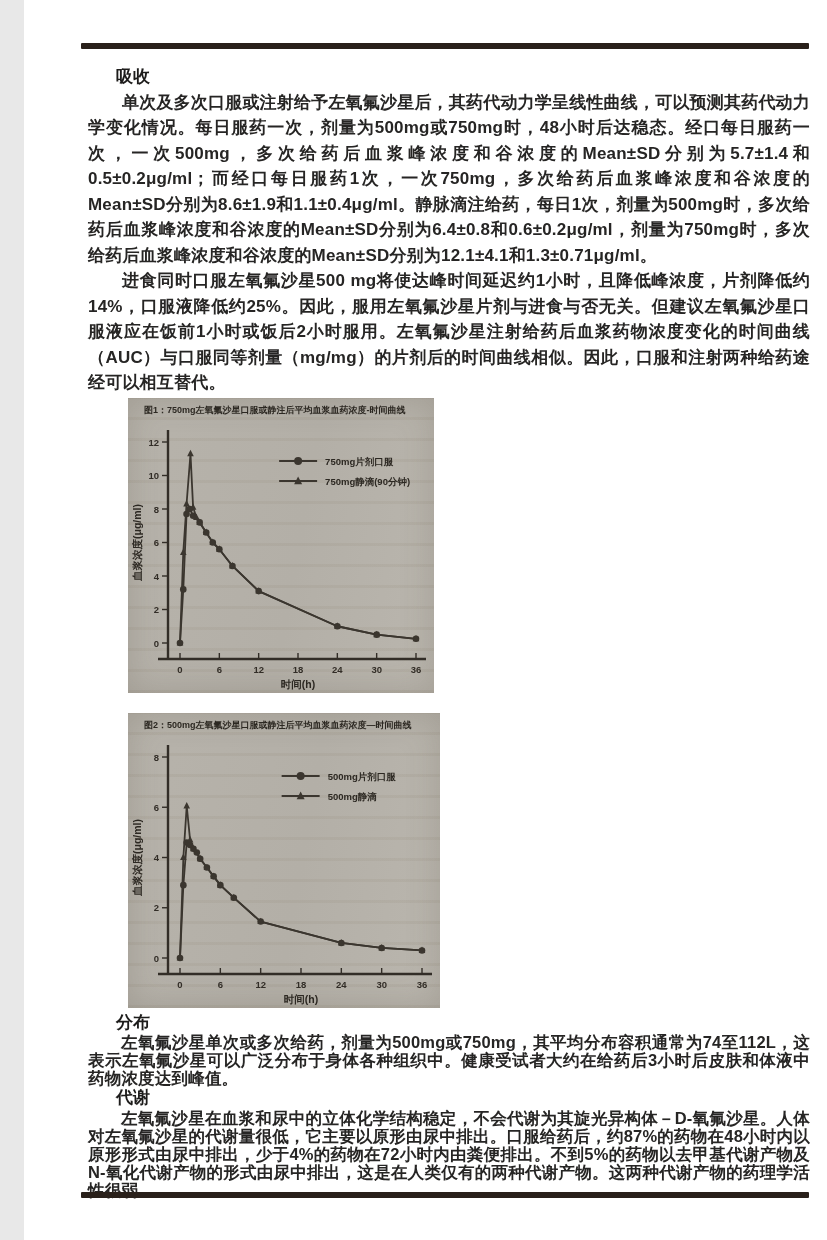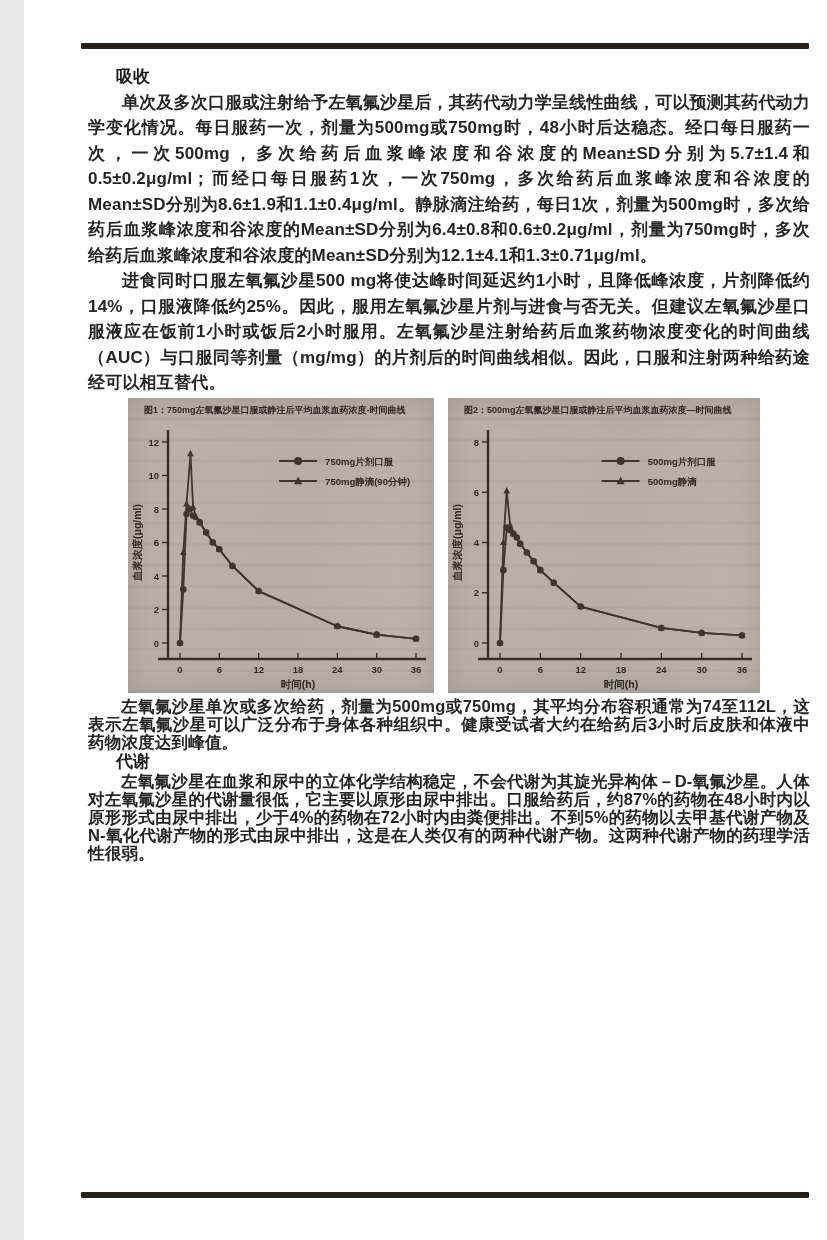--- a/index.html
+++ b/index.html
@@ -8,21 +8,21 @@
   .rule{position:absolute;left:57px;width:728px;height:6px;background:#29201a;border-radius:1px;}
   .rule-top{top:43px;}
   .rule-bottom{top:1192px;}
   .content{position:absolute;left:64px;top:64px;width:722px;}
   .h{margin:0 0 0 28px;font-size:17px;font-weight:700;line-height:25.5px;color:#1d1c1b;}
   .sec-top p{margin:0;font-size:17px;font-weight:600;line-height:25.5px;text-align:justify;
              text-indent:34px;color:#262524;letter-spacing:0.2px;}
   .lower .h{line-height:21.6px;}
   .lower p{margin:0;font-size:16.5px;font-weight:600;line-height:18px;text-align:justify;
            text-indent:33px;color:#262524;letter-spacing:0.2px;}
-  .charts-row{display:flex;gap:14px;margin:2px 0 4px 40px;}
+  .charts-row{display:flex;gap:20px;margin:2px 0 4px 40px;flex-direction:column;}
   .chart-panel{position:relative;height:295px;
      background:
        repeating-linear-gradient(0deg, rgba(130,118,96,0.10) 0 3px, rgba(0,0,0,0) 3px 21px),
        linear-gradient(100deg,#b7b3ab 0%,#b3afa7 55%,#bab6ae 100%);
      box-shadow:inset 0 0 34px rgba(84,74,58,0.22);}
   #chart-0{width:306px;}
   #chart-1{width:312px;}
   .page-number{position:absolute;top:1241px;left:0;width:100%;text-align:center;
                font-size:14.5px;color:#3a3a3a;letter-spacing:0.5px;}
   
@@ -187,20 +187,21 @@
             <circle cx="172.64" cy="63" r="4" class="mk"></circle>
             <text x="199.64" y="66.5" class="lg" text-anchor="start">500mg片剂口服</text>
             <line x1="153.64" y1="83" x2="191.64" y2="83" class="ln"></line>
             <path d="M172.64 78.4L176.64 86.2L168.64 86.2Z" class="mk"></path>
             <text x="199.64" y="86.5" class="lg" text-anchor="start">500mg静滴</text>
           </svg></div>
     </div>
 
     <div class="lower">
       <section>
+        <h3 class="h">分布</h3>
         <p>左氧氟沙星单次或多次给药，剂量为500mg或750mg，其平均分布容积通常为74至112L，这表示左氧氟沙星可以广泛分布于身体各种组织中。健康受试者大约在给药后3小时后皮肤和体液中药物浓度达到峰值。</p>
       </section>
       <section>
         <h3 class="h">代谢</h3>
         <p>左氧氟沙星在血浆和尿中的立体化学结构稳定，不会代谢为其旋光异构体－D-氧氟沙星。人体对左氧氟沙星的代谢量很低，它主要以原形由尿中排出。口服给药后，约87%的药物在48小时内以原形形式由尿中排出，少于4%的药物在72小时内由粪便排出。不到5%的药物以去甲基代谢产物及N-氧化代谢产物的形式由尿中排出，这是在人类仅有的两种代谢产物。这两种代谢产物的药理学活性很弱。</p>
       </section>
     </div>
 
   </div>
 

